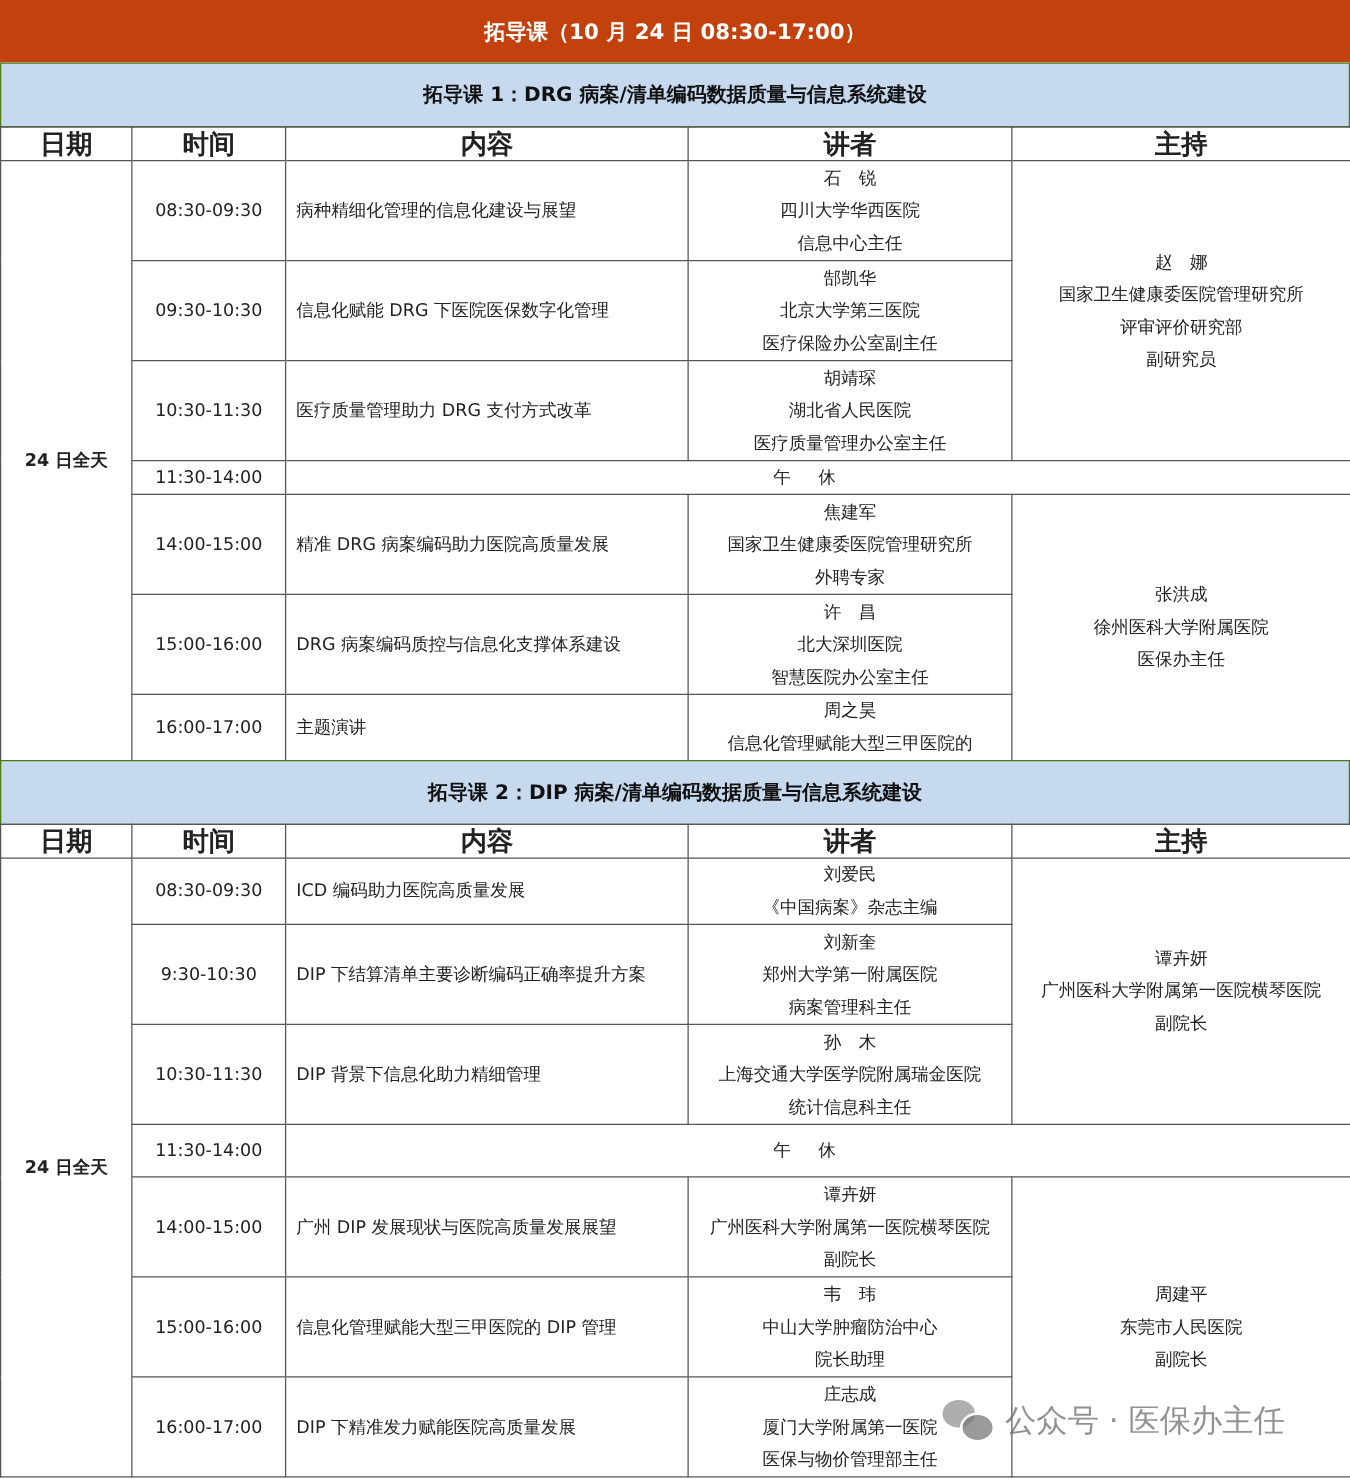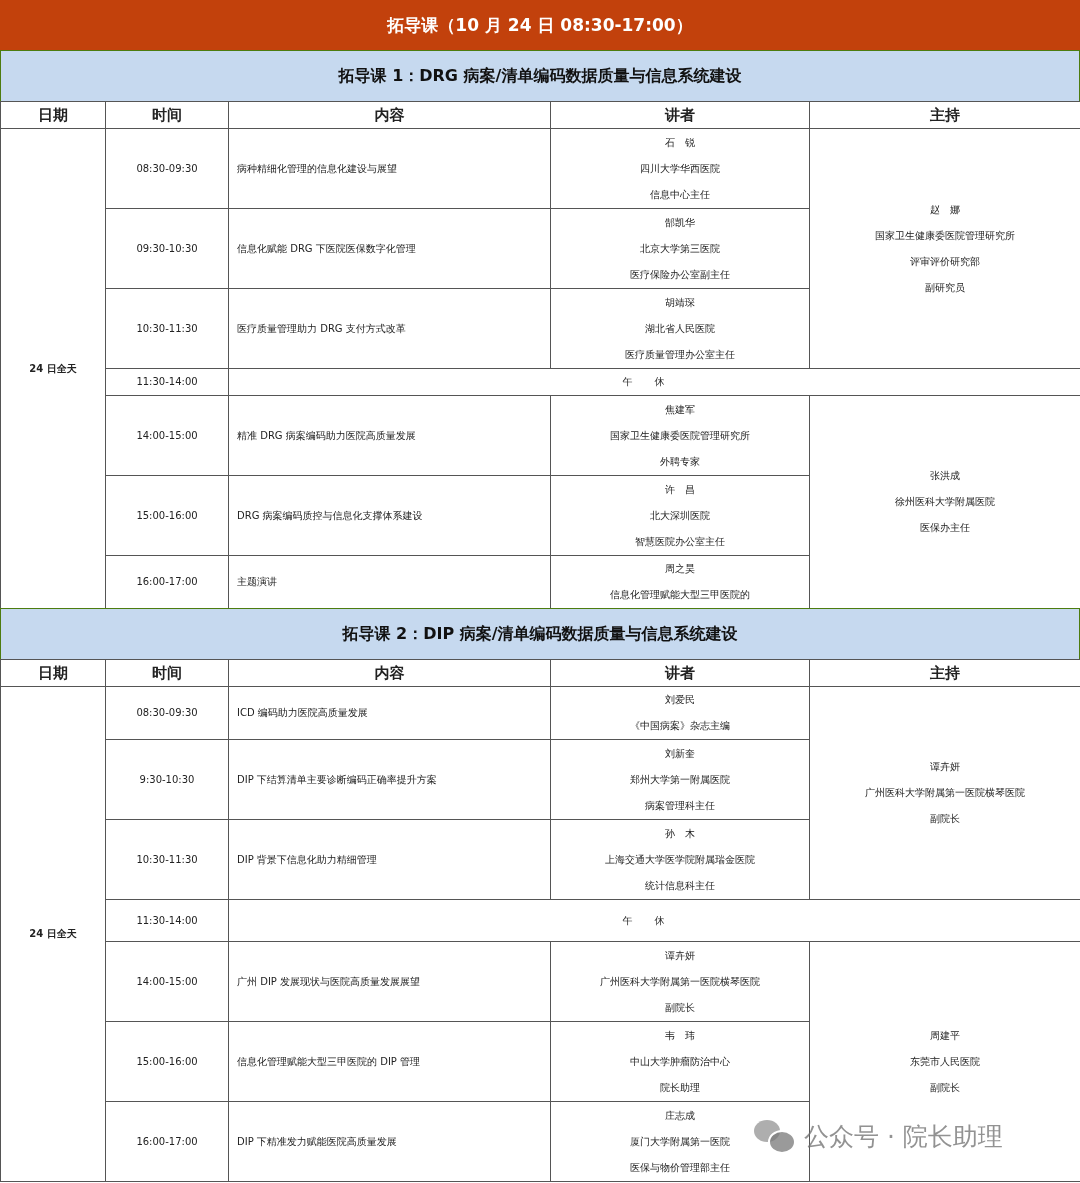--- a/index.html
+++ b/index.html
@@ -5,23 +5,23 @@
   html, body { margin: 0; padding: 0; background: #ffffff; }
   body { width: 1080px; height: 1183px; overflow: hidden; position: relative;
          font-family: "DejaVu Sans", "Liberation Sans", sans-serif; color: #222; }
   .title-bar { position: absolute; left: 0; top: 0; width: 1080px; height: 50px;
     background: #c2410c; color: #fff; font-weight: bold; font-size: 17px;
     display: flex; align-items: center; justify-content: center; }
   .sub-bar { position: absolute; left: 0; width: 1078px; height: 50px;
     background: #c6d9ef; border: 1px solid #4d7c0f; color: #111; font-weight: bold; font-size: 16px;
     display: flex; align-items: center; justify-content: center; }
   table.sched { position: absolute; left: 0; width: 1080px; border-collapse: collapse; table-layout: fixed; }
-  table.sched td, table.sched th { border: 1px solid #555; padding: 0; font-size: 10px;
+  table.sched td, table.sched th { border: 1px solid #555; padding: 0; font-size: 14px;
     text-align: center; vertical-align: middle; line-height: 26px; }
-  table.sched th { font-weight: bold; height: 26px; font-size: 15px; }
+  table.sched th { font-weight: bold; height: 26px; font-size: 21px; }
   td.date { font-weight: bold; }
   td.content { text-align: left !important; padding-left: 8px !important; padding-right: 6px !important; line-height: 26px; }
   td.lunch { letter-spacing: 22px; }
   .line { display: block; white-space: nowrap; }
   .watermark { position: absolute; left: 752px; top: 1118px; display: flex; align-items: center;
     color: rgba(110,110,110,0.75); font-size: 25px; }
   .watermark .wx { width: 44px; height: 36px; position: relative; margin-right: 8px; }
   .watermark .b1 { position: absolute; left: 2px; top: 2px; width: 26px; height: 22px; border-radius: 50%; background: rgba(120,120,120,0.6); }
   .watermark .b2 { position: absolute; left: 16px; top: 12px; width: 24px; height: 20px; border-radius: 50%; background: rgba(120,120,120,0.75); border: 2px solid #fff; }
 </style>
@@ -205,14 +205,14 @@
     </td>
   </tr>
 </tbody>
   </table>
 
 <div class="watermark">
   <span class="wx">
       <span class="b1"></span>
       <span class="b2"></span>
     </span>
-  <span>公众号 · 院长助理</span>
+  <span>公众号 · 医保办主任</span>
 </div>
 
 </body></html>

